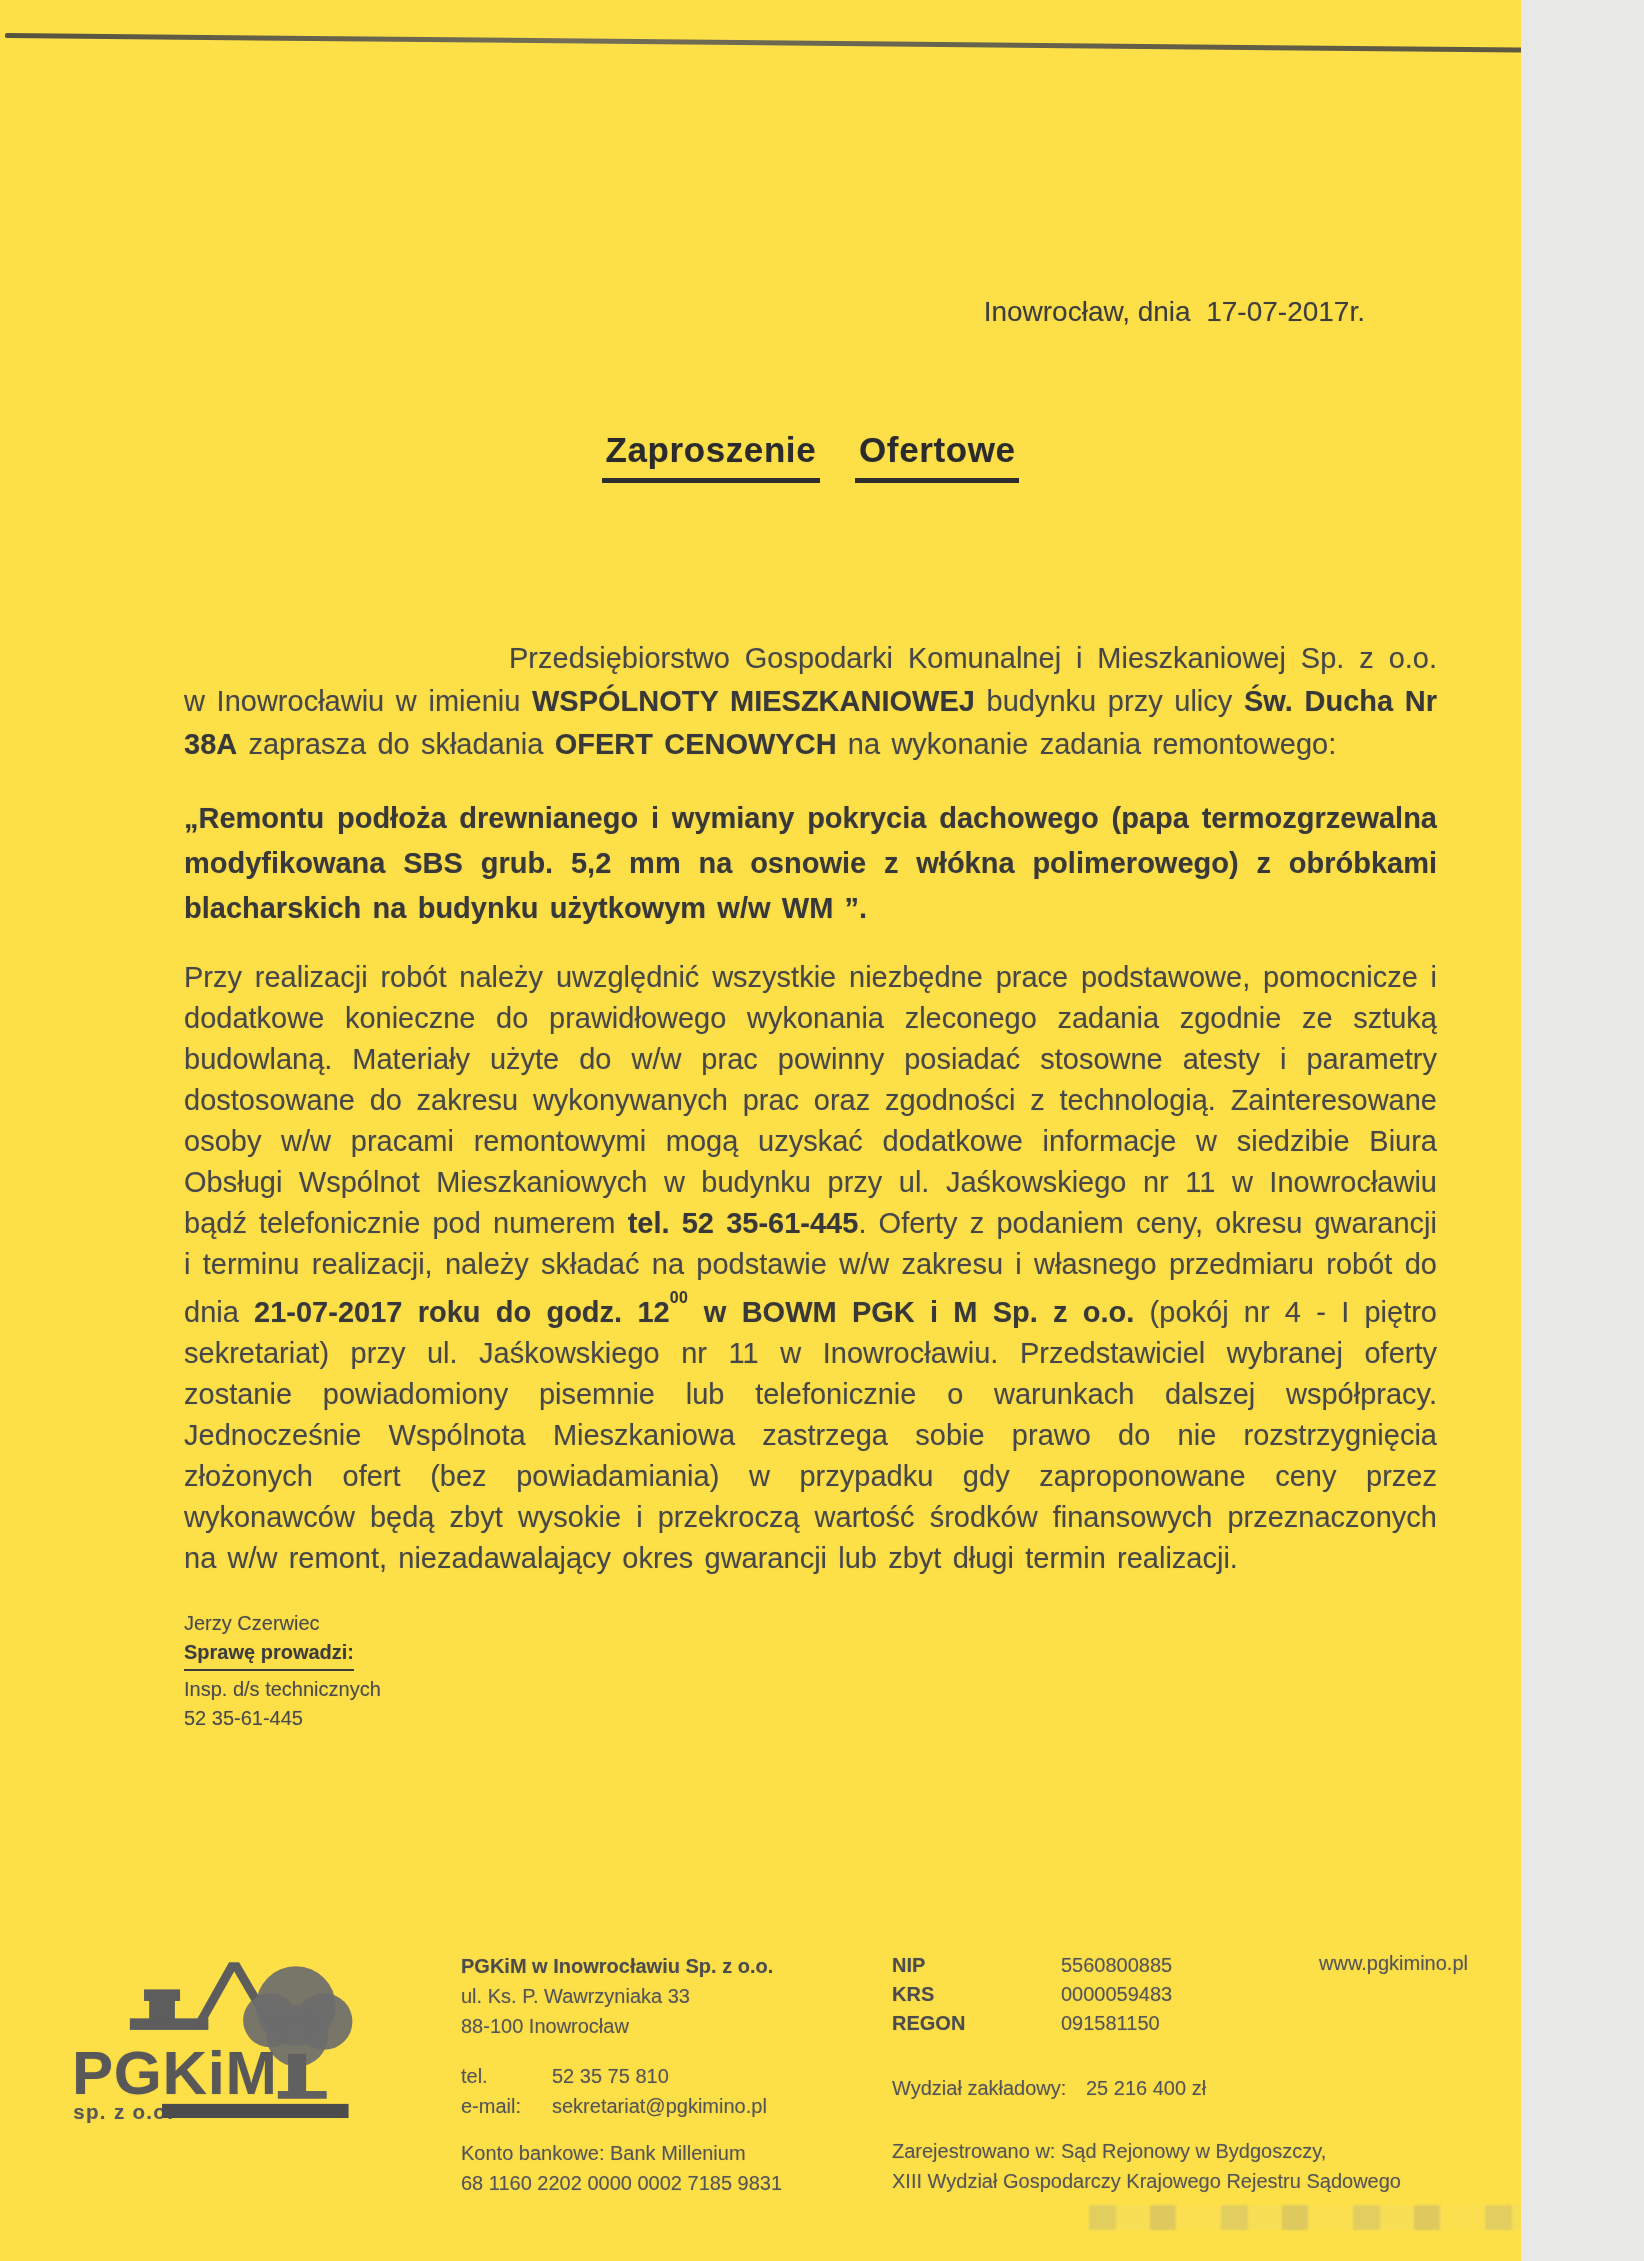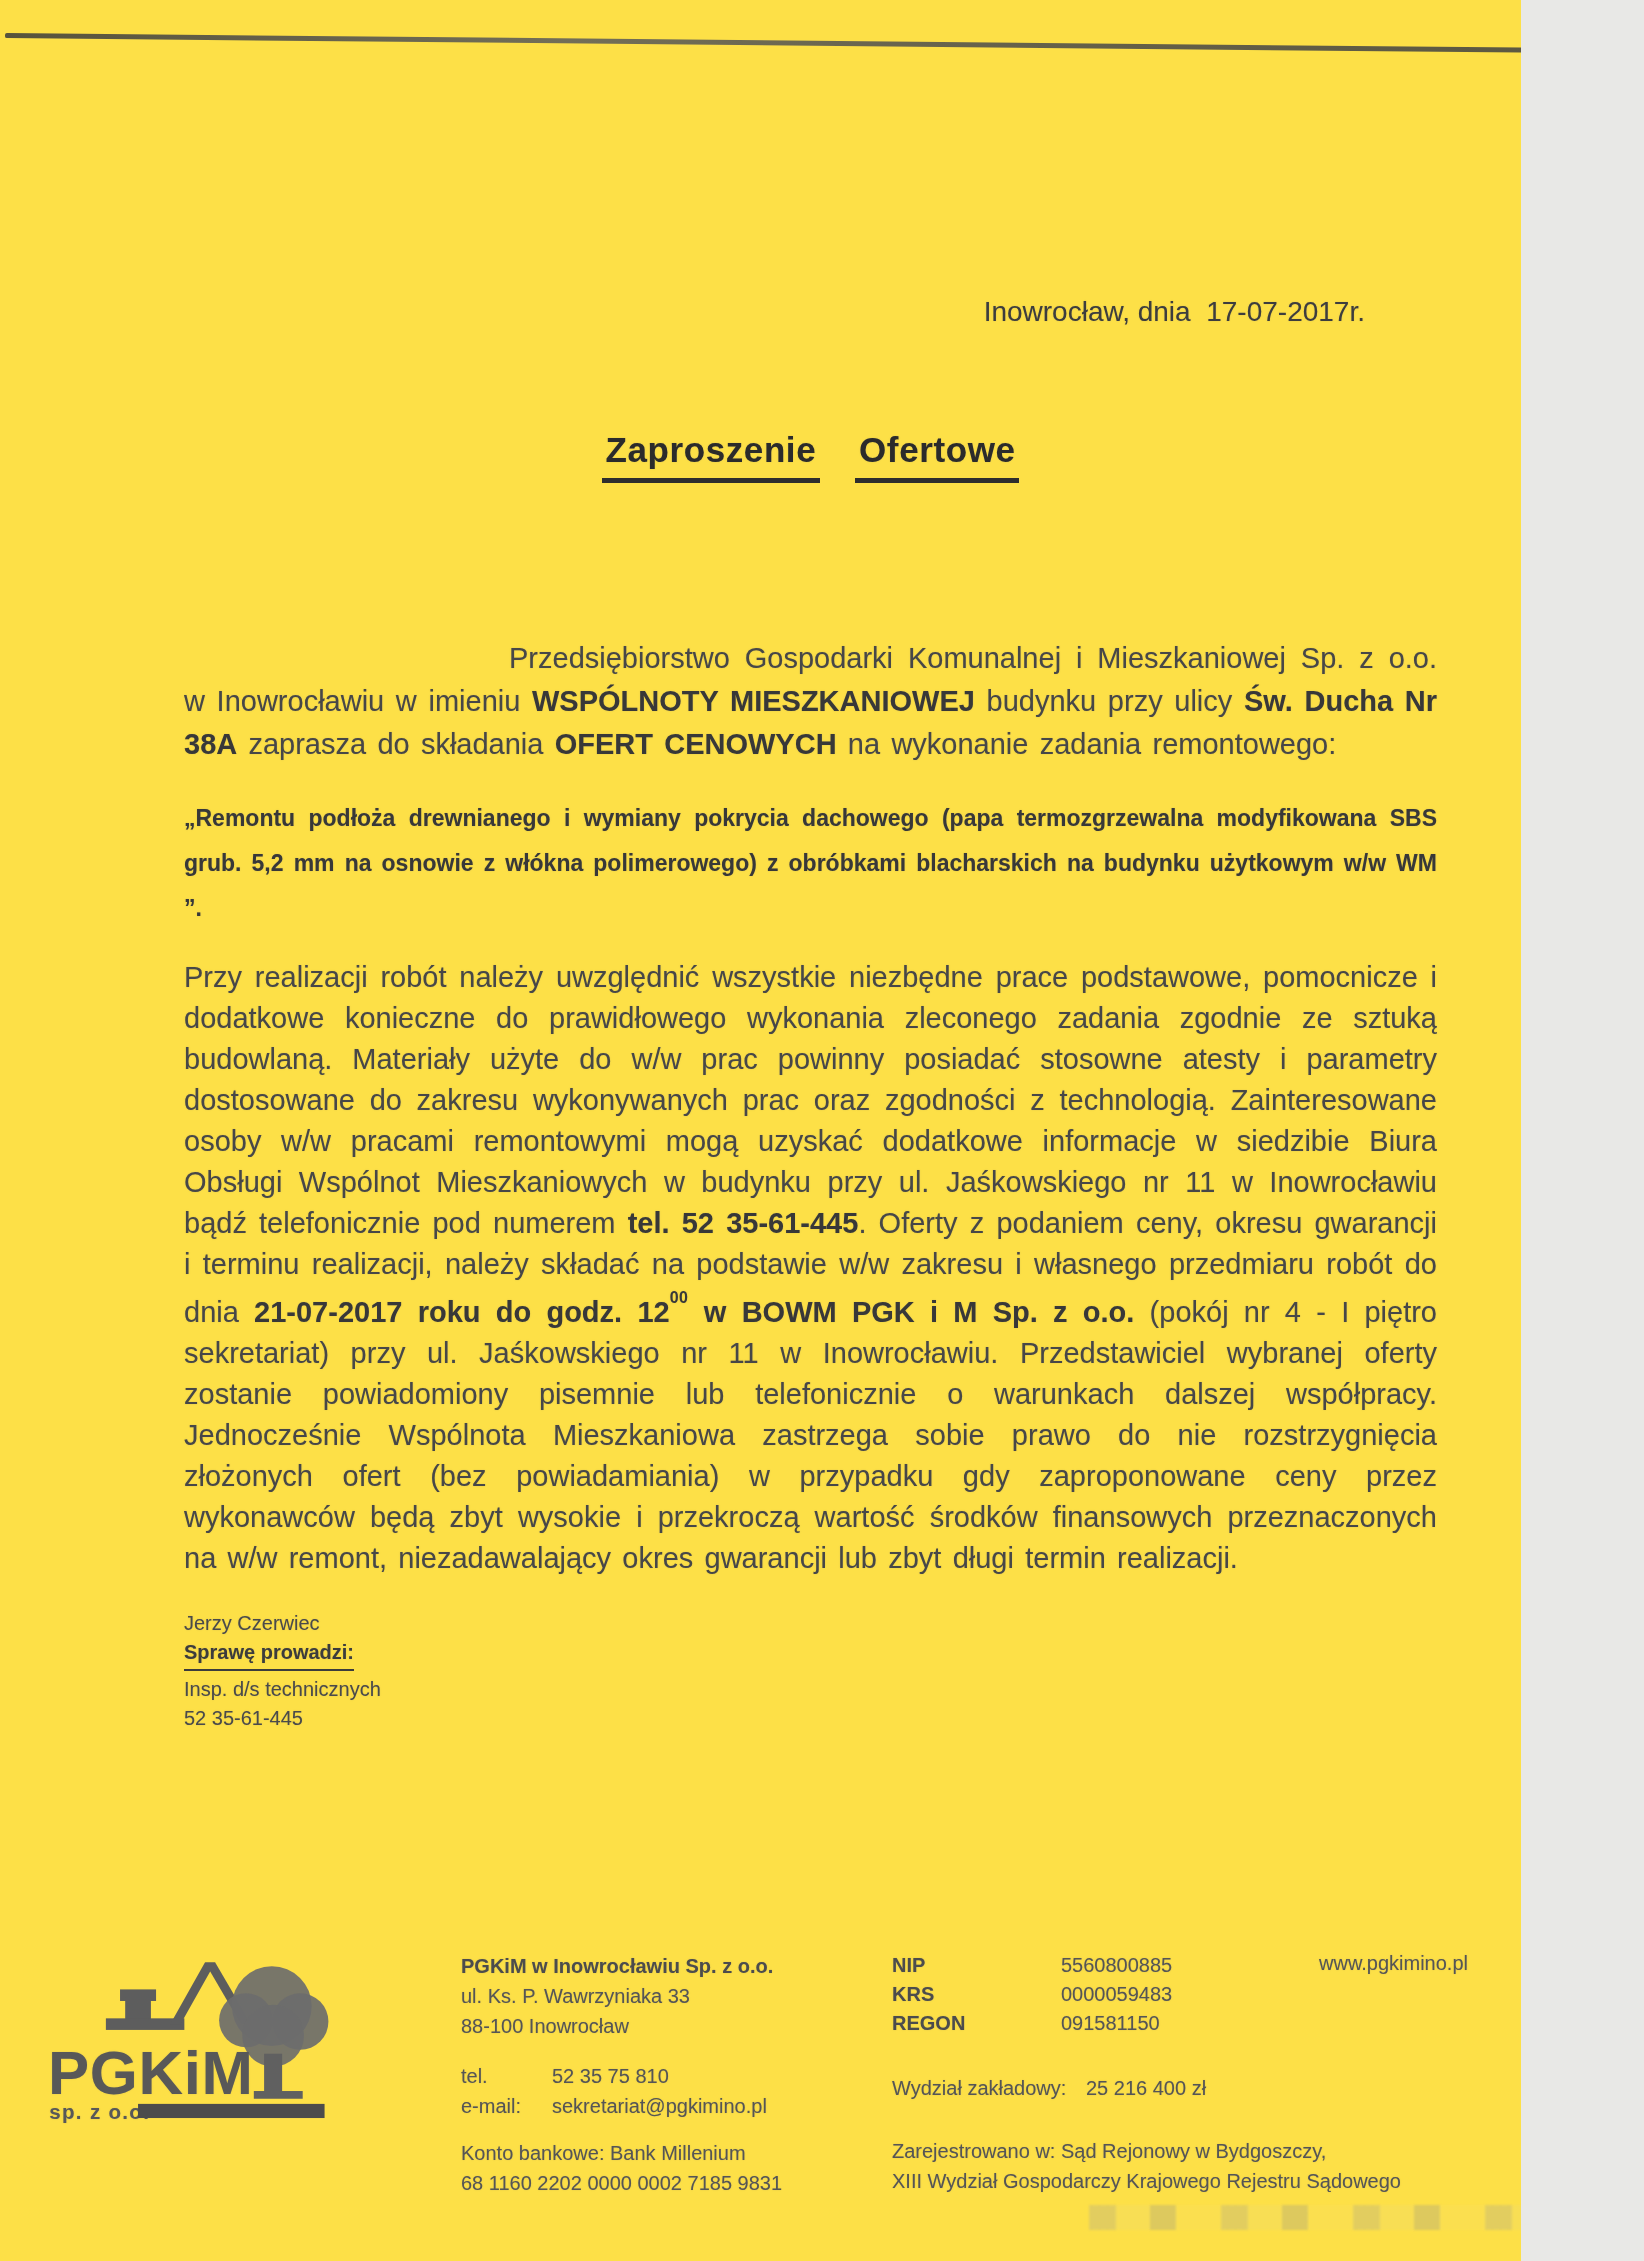--- a/index.html
+++ b/index.html
@@ -31,21 +31,21 @@
   .title .tword:first-child{margin-right:35px;}
   p{margin:0;}
   .intro{
     margin-top:154px;
     font-size:29px;line-height:43px;
     text-align:justify;word-spacing:3.2px;
     text-indent:325px;
   }
   .quote{
     margin-top:30px;
-    font-size:23px;line-height:45px;
+    font-size:29px;line-height:45px;
     font-weight:bold;color:#383838;
     text-align:justify;word-spacing:3.2px;
   }
   .body-par{
     margin-top:26px;
     font-size:29px;line-height:41px;
     text-align:justify;word-spacing:3.2px;
   }
   .b{font-weight:bold;color:#383838;}
   sup.hours{font-size:0.55em;position:relative;top:-0.5em;letter-spacing:0.6px;}
@@ -59,21 +59,21 @@
   .fc-name{font-weight:bold;color:#4c4c4c;}
   .fc-contact{margin-top:20px;}
   .fc-label{display:inline-block;width:91px;}
   .fc-bank{margin-top:17.4px;}
   .footer-registry{position:absolute;left:892px;top:1951px;font-size:20px;line-height:29px;color:#555;}
   .reg-label{display:inline-block;width:169px;font-weight:bold;color:#4c4c4c;}
   .reg-capital{margin-top:36px;}
   .reg-capital .cap-label{display:inline-block;width:194px;}
   .reg-registered{margin-top:33px;line-height:30px;}
   .footer-website{position:absolute;left:1319px;top:1952px;font-size:20px;color:#555;}
-  .logo-wrap{position:absolute;left:48px;top:1957px;width:283px;height:169px;}
+  .logo-wrap{position:absolute;left:72px;top:1957px;width:283px;height:169px;}
   
   .scan-top-line{
     position:absolute;left:5.2px;top:33px;width:1599px;height:4.5px;
     background:linear-gradient(90deg,#3a3a3a 0%,#5a5a5a 35%,#484848 70%,#3f3f3f 100%);
     opacity:.85;transform:rotate(0.55deg);transform-origin:left center;
     border-radius:1.9px;
   }
   .scan-noise-bottom{
     position:absolute;left:1089px;top:2205px;width:554px;height:24.5px;
     background:repeating-linear-gradient(90deg,

